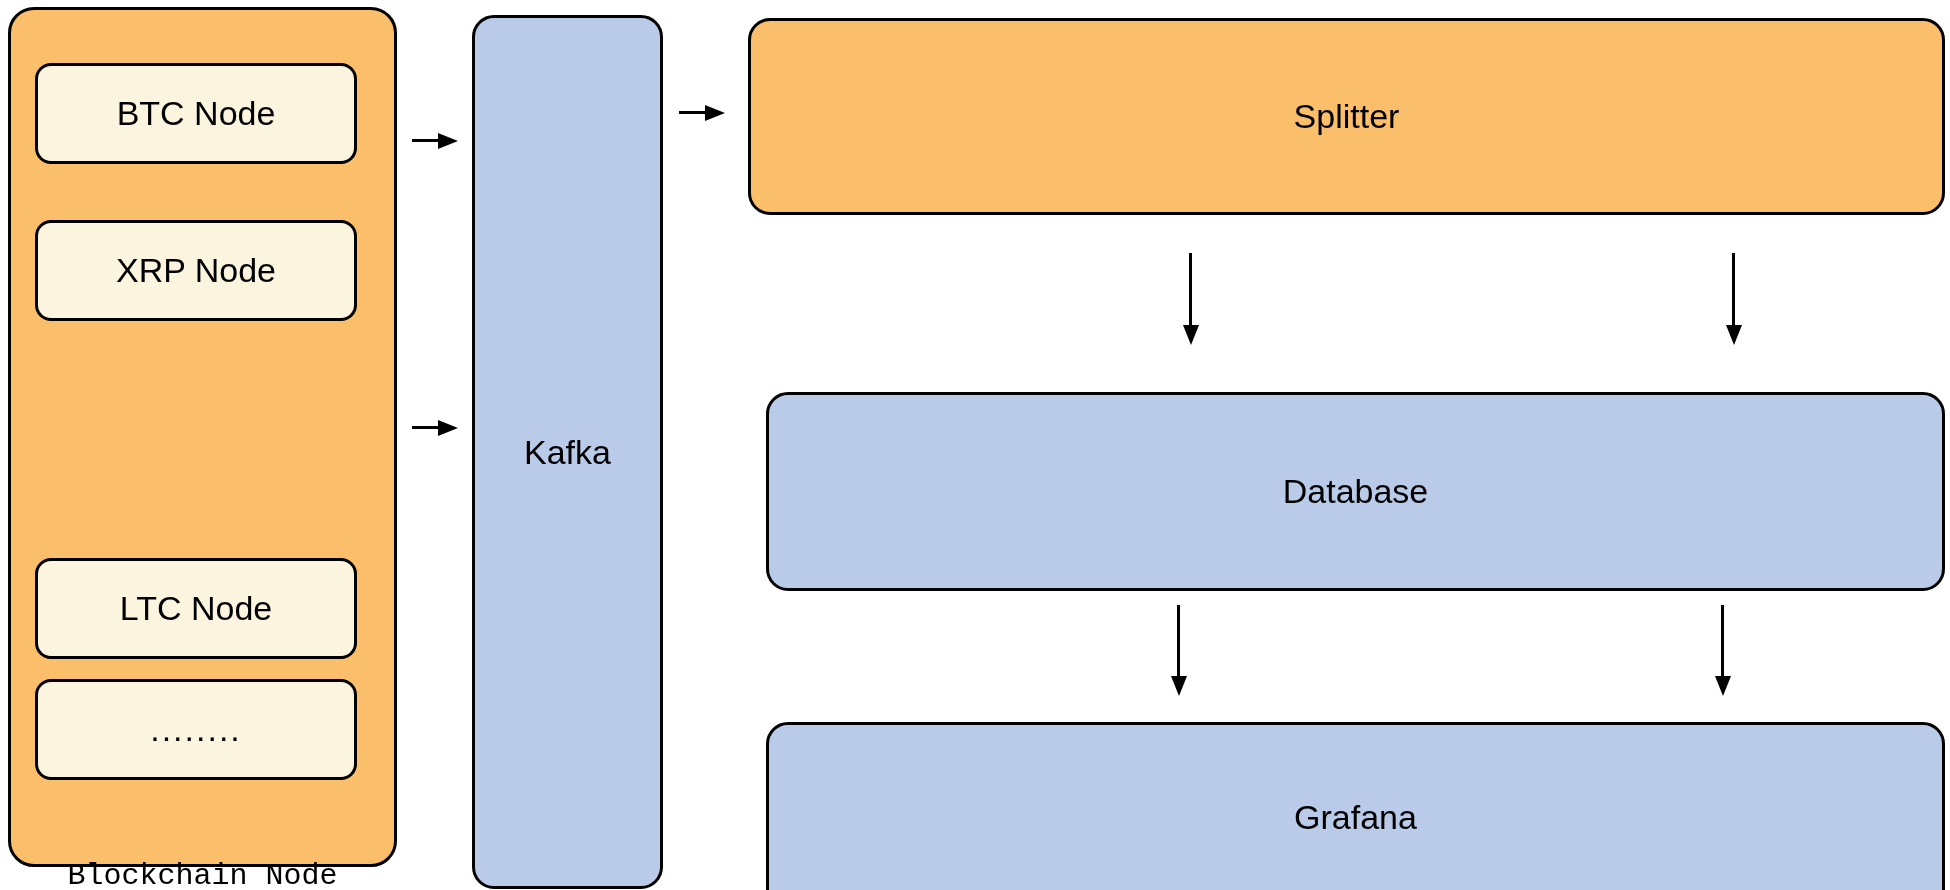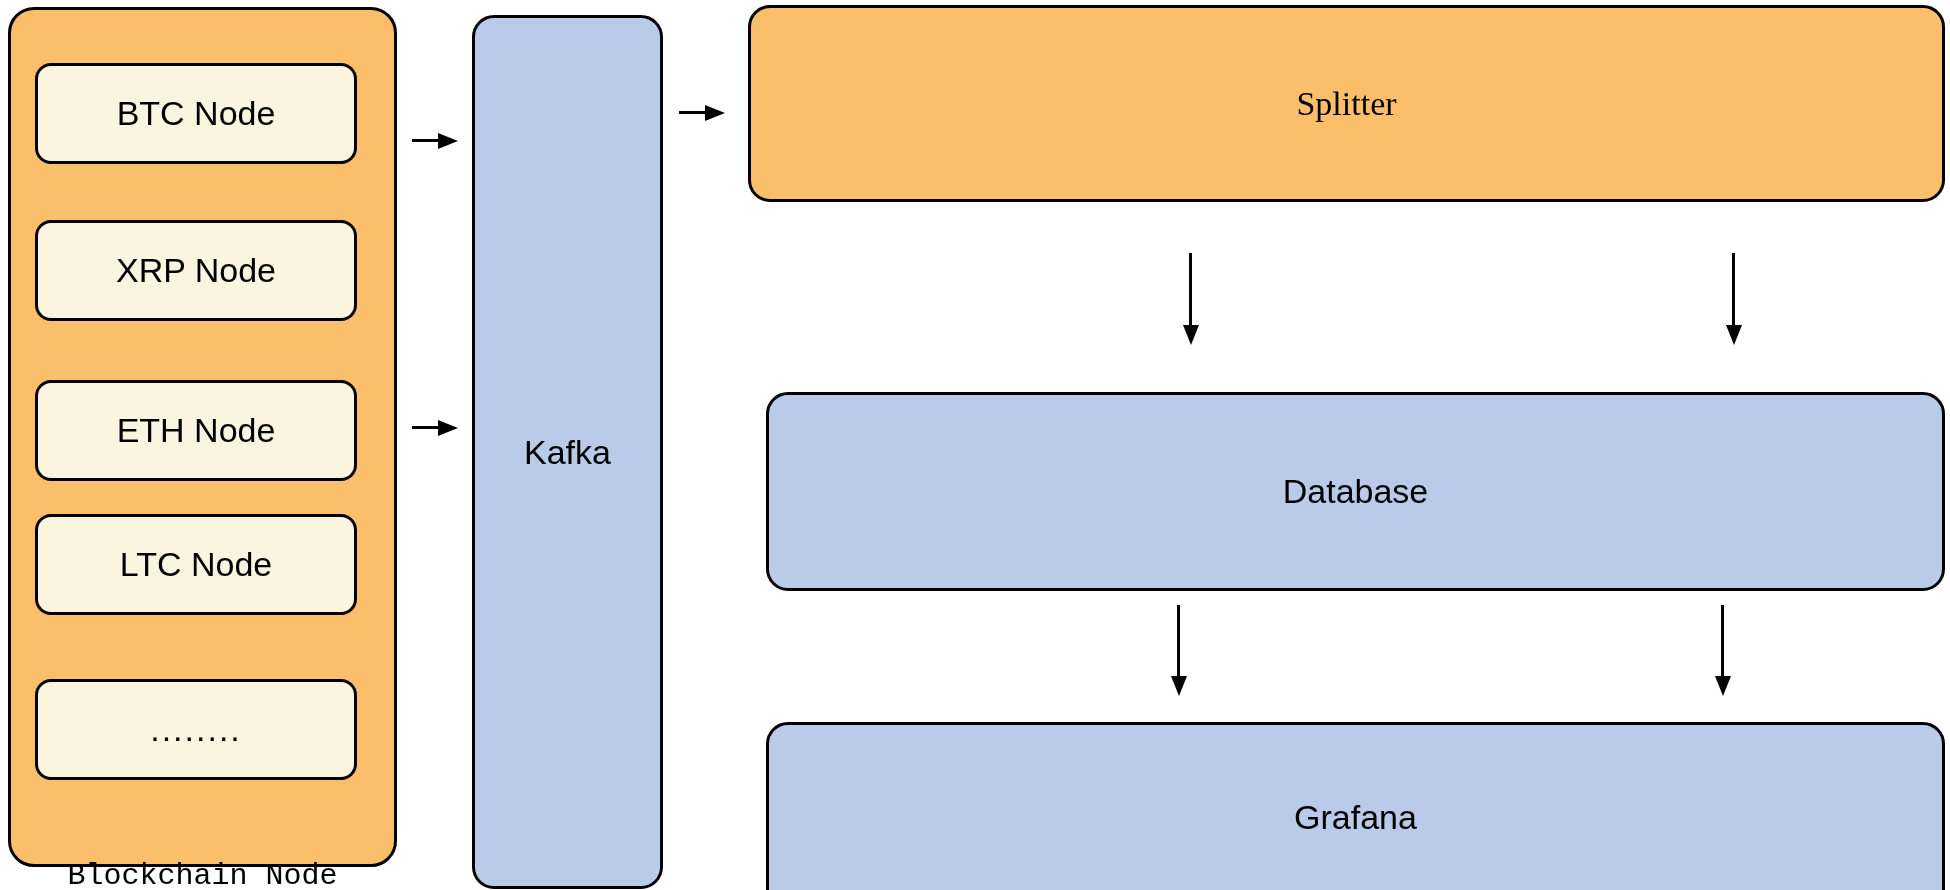--- a/index.html
+++ b/index.html
@@ -48,40 +48,37 @@
   .harrow{position:absolute;height:16px;}
   .harrow .shaft{position:absolute;left:0;right:16px;top:6px;height:3px;background:var(--arrow);}
   .harrow .head{position:absolute;right:0;top:0;width:0;height:0;
     border-left:20px solid var(--arrow);border-top:8px solid transparent;border-bottom:8px solid transparent;}
   .varrow{position:absolute;width:16px;}
   .varrow .shaft{position:absolute;top:0;bottom:16px;left:6px;width:3px;background:var(--arrow);}
   .varrow .head{position:absolute;bottom:0;left:0;width:0;height:0;
     border-top:20px solid var(--arrow);border-left:8px solid transparent;border-right:8px solid transparent;}
 
   .kafka{left:472px;top:3px;width:191px;height:874px;}
-  .splitter{left:748px;top:5px;width:1197px;height:197px;font-family:Liberation Serif, serif;}
+  .splitter{left:748px;top:18px;width:1197px;height:197px;}
   .database{left:766px;top:380px;width:1179px;height:199px;}
   .grafana{left:766px;top:710px;width:1179px;height:191px;}
 </style>
 </head>
 <body>
 
 <div class="canvas">
 
   <div class="group">
     <div class="node" style="top:53px">
       <span>BTC Node</span>
     </div>
     <div class="node" style="top:210px">
       <span>XRP Node</span>
     </div>
-    <div class="node" style="top:370px">
-      <span>ETH Node</span>
-    </div>
-    <div class="node" style="top:504px">
+    <div class="node" style="top:548px">
       <span>LTC Node</span>
     </div>
     <div class="node dots" style="top:669px">
       <span>........</span>
     </div>
     <div class="group-label">Blockchain Node</div>
   </div>
 
   <div class="box blue kafka">
     <span>Kafka</span>

